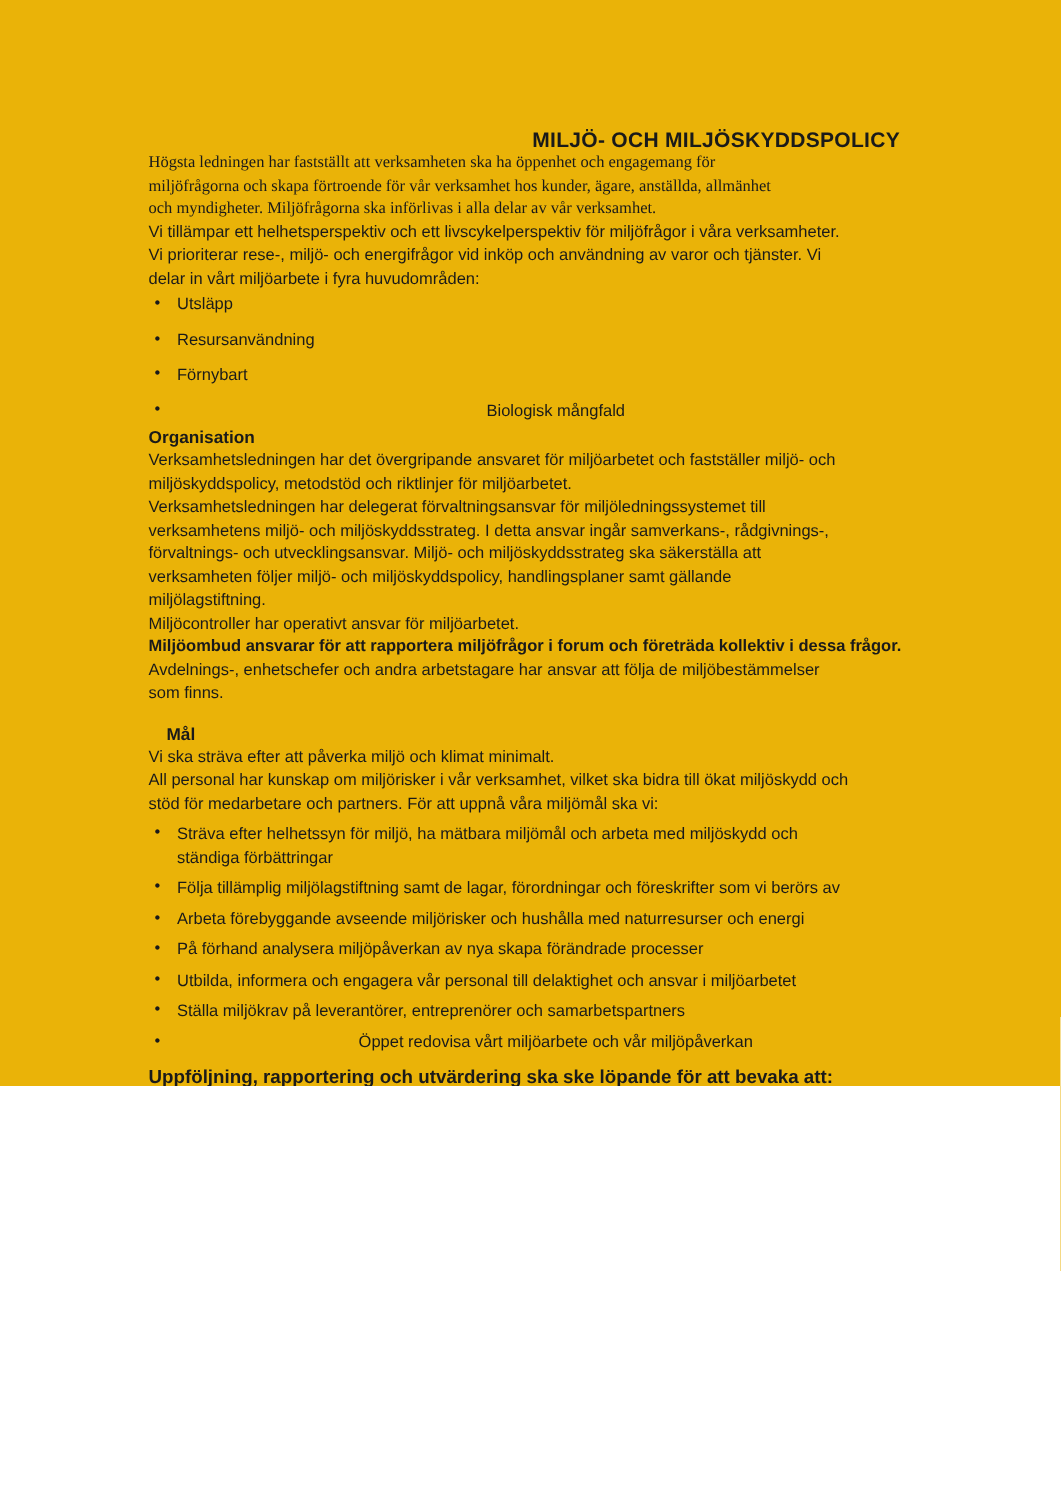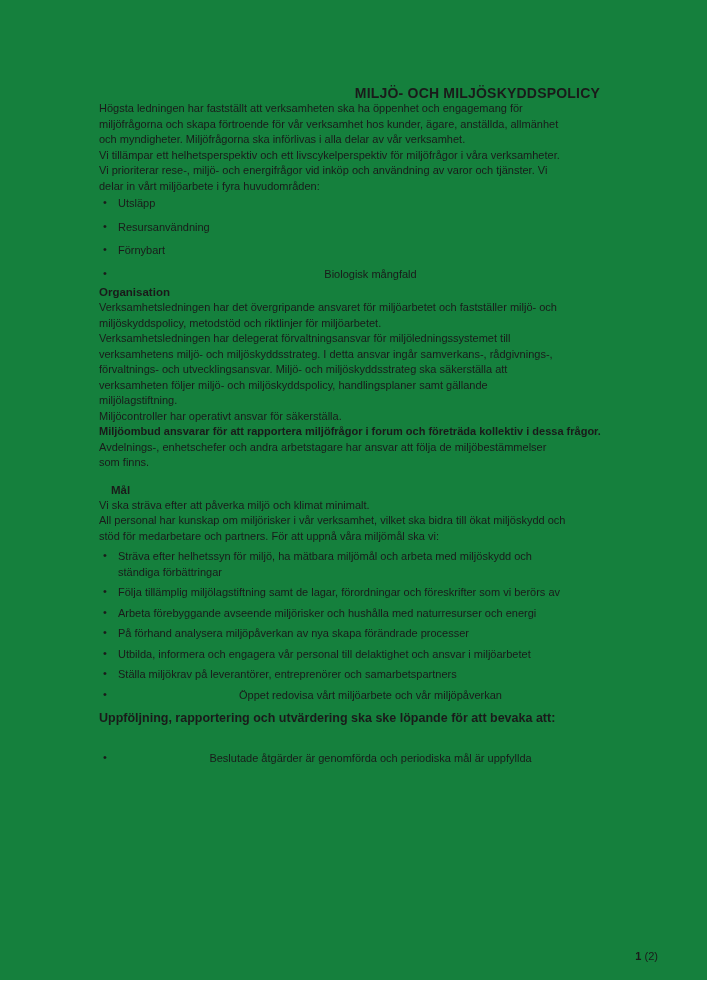--- a/index.html
+++ b/index.html
@@ -1,34 +1,34 @@
 <!DOCTYPE html>
 <html lang="sv"><head>
 <meta charset="utf-8">
 <style>
   html,body{margin:0;padding:0;background:#ffffff;}
   .page{
     position:relative;
-    width:707px;height:980px;
-    background:#15803d;
+    width:707px;height:724px;
+    background:#eab308;
     font-family:"Liberation Sans",sans-serif;
     color:#1a1a1a;
     overflow:hidden;
   }
   .content{position:absolute;left:99px;top:0;width:524px;}
   .content p,.content li{
     font-size:11px;line-height:15.5px;margin:0;
     white-space:pre-line;
   }
   .doc-title{
     margin:85px 0 0 0;width:501px;text-align:right;
     font-size:14px;font-weight:700;line-height:16px;letter-spacing:.2px;
     white-space:normal;
   }
-  .p1{margin-top:105px;}
+  .p1{margin-top:105px;font-family:Liberation Serif, serif;}
   .p2{margin-top:13px;}
   .list{list-style:none;margin:0;padding:0;}
   .list li{position:relative;padding-left:19px;margin-bottom:8px;}
   .list li::before{content:"\2022";position:absolute;left:4px;top:-1px;}
   .list li:last-child{margin-bottom:0;text-align:center;}
   .list.tight li{margin-bottom:5px;}
   .ul1{margin-top:2px;}
   .h-section{font-size:11.5px;font-weight:700;line-height:15px;margin:0;}
   .h-org{margin-top:3px;}
   .orgp1{margin-top:1px;}
@@ -67,21 +67,21 @@
     </ul>
 
     <h2 class="h-section h-org">Organisation</h2>
     <p class="orgp1">Verksamhetsledningen har det övergripande ansvaret för miljöarbetet och fastställer miljö- och
 miljöskyddspolicy, metodstöd och riktlinjer för miljöarbetet.</p>
     <p class="orgp2">Verksamhetsledningen har delegerat förvaltningsansvar för miljöledningssystemet till
 verksamhetens miljö- och miljöskyddsstrateg. I detta ansvar ingår samverkans-, rådgivnings-,
 förvaltnings- och utvecklingsansvar. Miljö- och miljöskyddsstrateg ska säkerställa att
 verksamheten följer miljö- och miljöskyddspolicy, handlingsplaner samt gällande
 miljölagstiftning.</p>
-    <p class="orgp3">Miljöcontroller har operativt ansvar för säkerställa.</p>
+    <p class="orgp3">Miljöcontroller har operativt ansvar för miljöarbetet.</p>
     <p class="orgp4">Miljöombud ansvarar för att rapportera miljöfrågor i forum och företräda kollektiv i dessa frågor.</p>
     <p class="orgp5">Avdelnings-, enhetschefer och andra arbetstagare har ansvar att följa de miljöbestämmelser
 som finns.</p>
 
     <h2 class="h-section h-mal">Mål</h2>
     <p>Vi ska sträva efter att påverka miljö och klimat minimalt.</p>
     <p class="malpara">All personal har kunskap om miljörisker i vår verksamhet, vilket ska bidra till ökat miljöskydd och
 stöd för medarbetare och partners. För att uppnå våra miljömål ska vi:</p>
 
     <ul class="list tight ul2">

